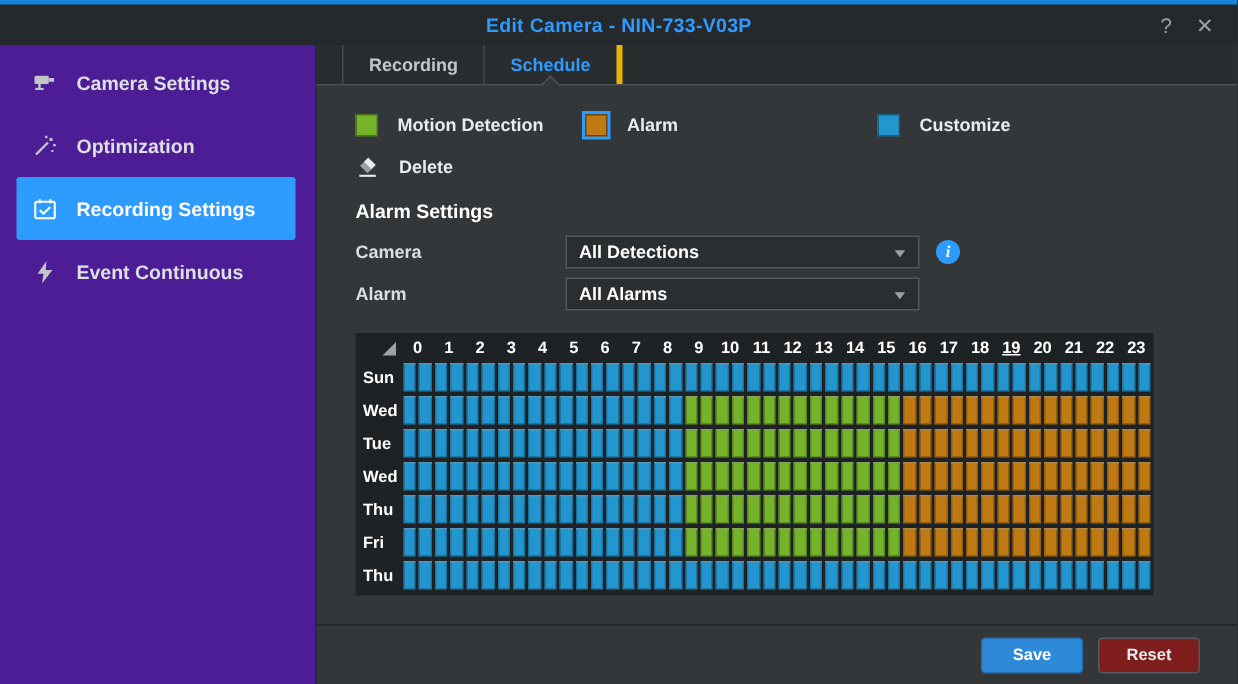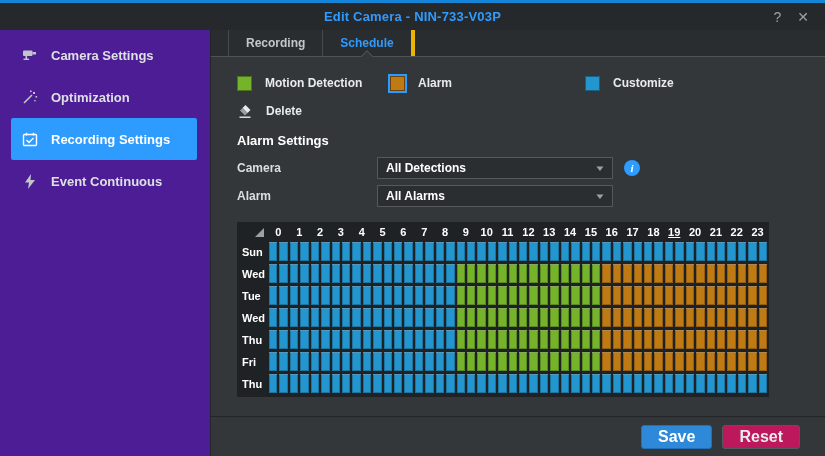--- a/index.html
+++ b/index.html
@@ -121,24 +121,24 @@
   
   .footer {
     height:40px; flex:0 0 40px;
     border-top:1px solid #232628;
     display:flex; align-items:center; justify-content:flex-end;
     gap:10px; padding-right:25px;
   }
   .btn {
     height:24px; min-width:68px; padding:0 16px;
     display:flex; align-items:center; justify-content:center;
-    font-size:16px; font-weight:bold; border-radius:3px; cursor:default;
+    font-size:11px; font-weight:bold; border-radius:3px; cursor:default;
   }
   .btn-save { background:#2e89d8; border:1px solid #2270b6; color:#fff; }
-  .btn-reset { background:#be185d; border:1px solid #56595c; color:#e9ebed; }
+  .btn-reset { background:#7f1d1d; border:1px solid #56595c; color:#e9ebed; }
 </style>
 </head>
 <body>
 
 <div class="window">
 
   <div class="titlebar">
     <div class="title">Edit Camera - NIN-733-V03P</div>
     <div class="titlebar-actions">
       <span class="tb-icon">?</span>

